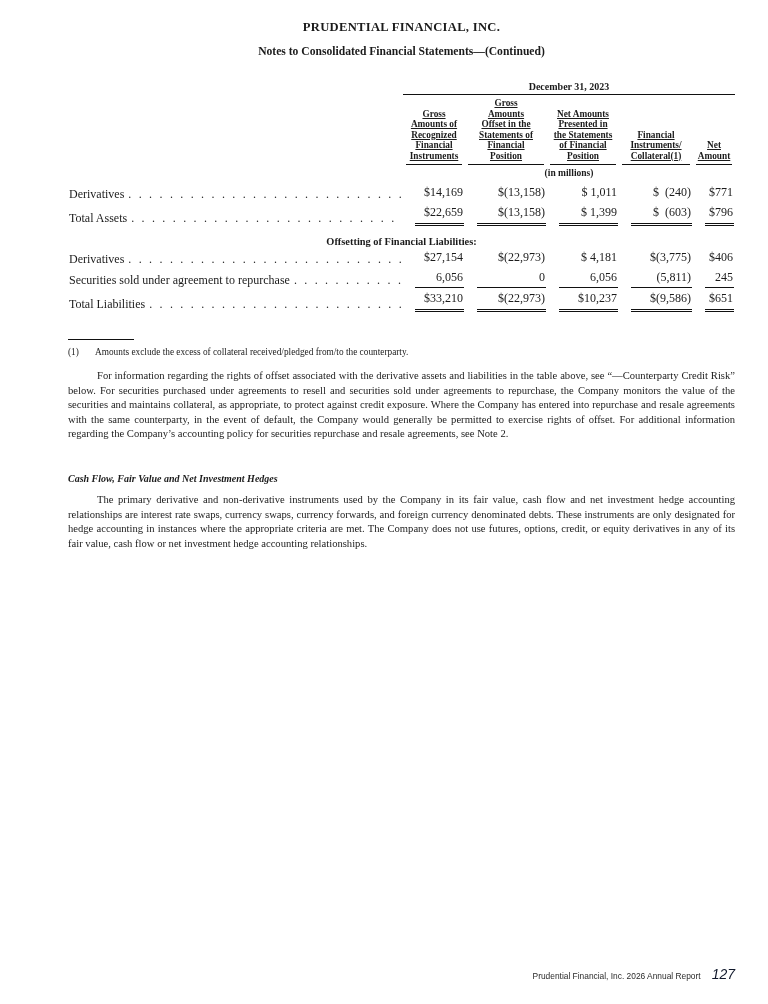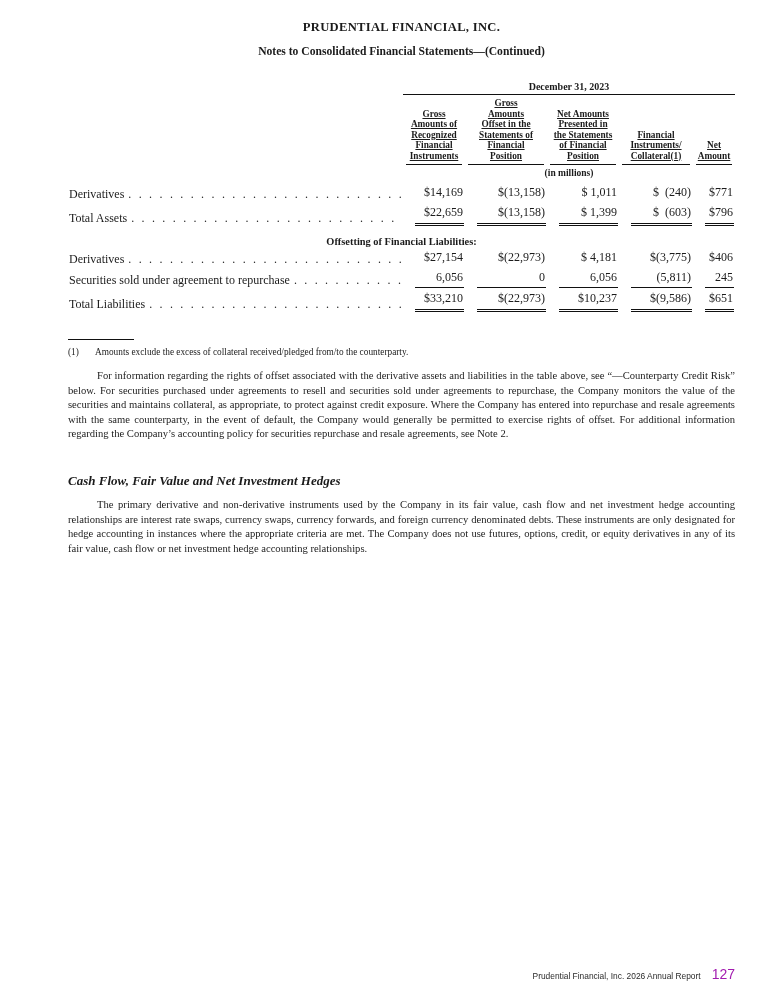--- a/index.html
+++ b/index.html
@@ -25,26 +25,26 @@
   td.num{padding-left:12px;}
   .val{text-align:right;white-space:pre;padding:0 1px 2px 0;}
   .val.u1{border-bottom:1px solid #111;}
   .val.u2{border-bottom:3px double #111;padding-bottom:3px;}
 
   .fnrule{width:66px;border-top:1px solid #111;margin-top:26px;}
   .footnote{display:flex;margin-top:6px;font-size:9.3px;line-height:1.3;}
   .footnote .marker{flex:none;width:27px;}
 
   p.body{margin:11px 0 0;font-size:10.6px;line-height:14.6px;text-align:justify;text-indent:29px;}
-  h3.subsection{margin:31px 0 0;font-size:13px;font-style:italic;font-weight:bold;}
+  h3.subsection{margin:31px 0 0;font-size:10px;font-style:italic;font-weight:bold;}
   p.body.hedges{margin-top:9px;}
 
   .footer{position:absolute;right:33px;bottom:22px;display:flex;align-items:baseline;font-family:"Liberation Sans",sans-serif;}
   .flabel{font-size:8.4px;color:#2b2b2b;}
-  .fpage{font-size:14px;color:#a21caf;margin-left:11px;}
+  .fpage{font-size:14px;color:#0f172a;margin-left:11px;font-style:italic;}
 </style>
 </head>
 <body>
 
 <div class="page">
 
   <h1 class="doc-title">PRUDENTIAL FINANCIAL, INC.</h1>
   <h2 class="doc-subtitle">Notes to Consolidated Financial Statements—(Continued)</h2>
 
   <table class="fin">

